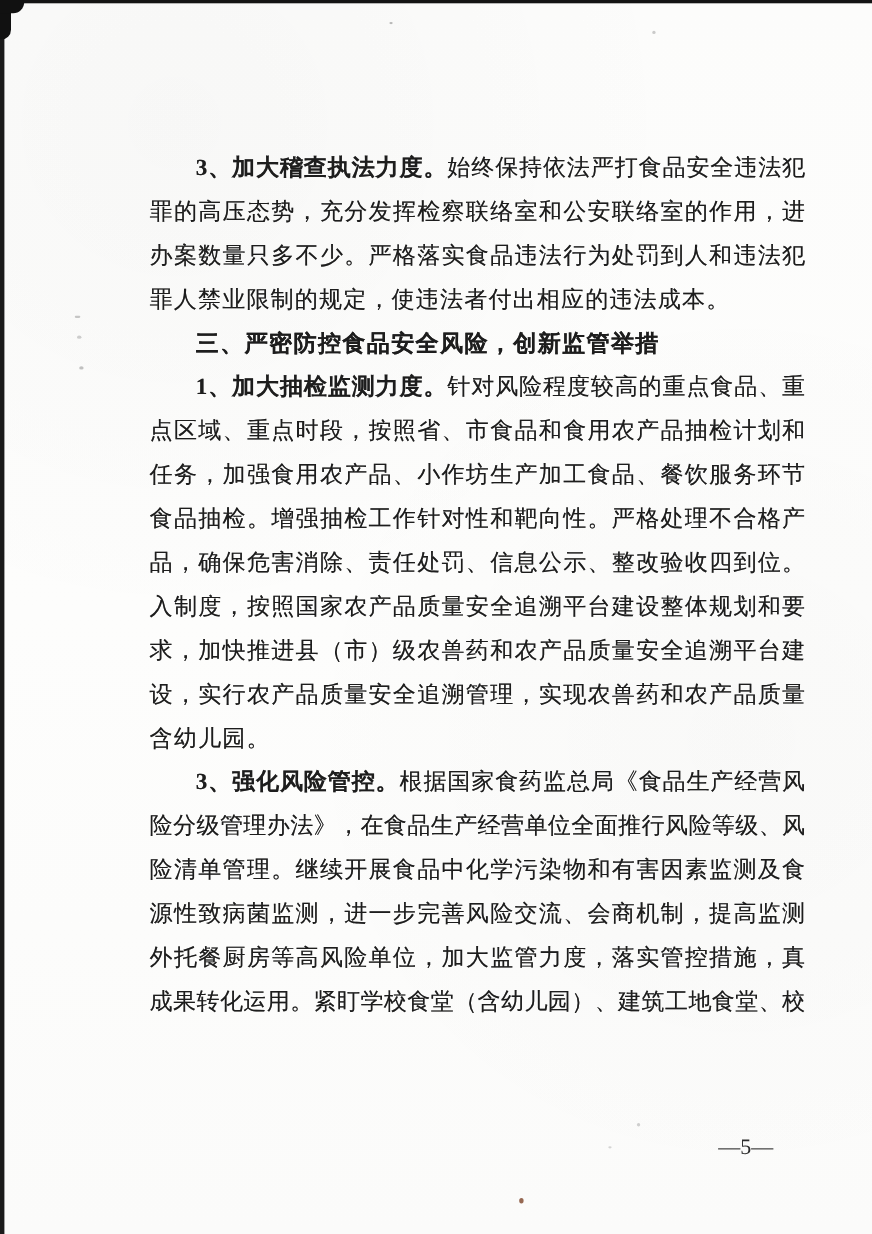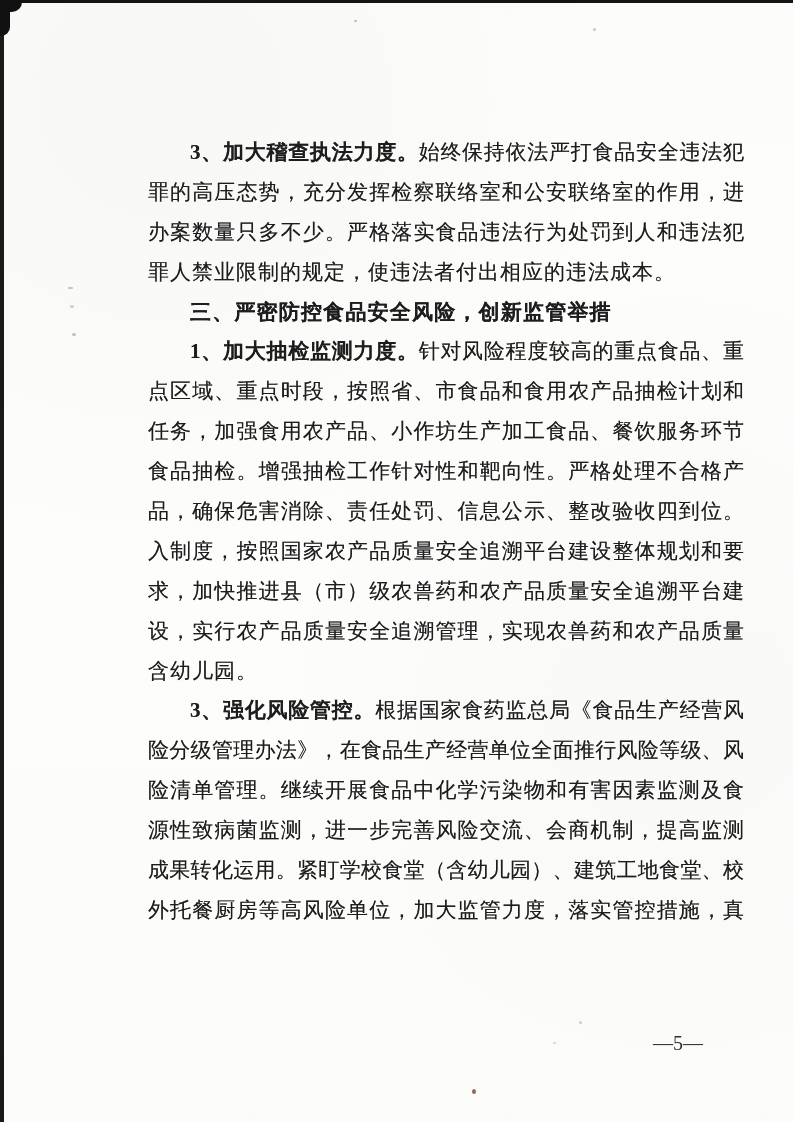--- a/index.html
+++ b/index.html
@@ -21,31 +21,30 @@
   .edge-left{position:absolute;left:0;top:0;width:4px;height:1122px;background:#1a1a1a;}
   .edge-corner{position:absolute;left:0;top:0;width:10px;height:36px;background:#111;
     border-bottom-right-radius:9px;}
   .edge-corner2{position:absolute;left:0;top:0;width:22px;height:12px;background:#111;
     border-bottom-right-radius:10px;}
   
   .textblock{
     position:absolute;left:136px;top:133px;width:596px;
     font-size:21px;line-height:39.9px;color:#1d1d1d;
     text-shadow:0 0 .5px rgba(20,20,20,.55);
-    margin-left:12px;
   }
   .line{
     text-align:justify;text-align-last:justify;
     text-justify:inter-character;
     height:39.9px;white-space:nowrap;
   }
   .line.end{text-align:right;text-align-last:left;letter-spacing:1px;}
   .line.indent{text-indent:42px;}
   .b{font-weight:bold;}
-  .line.heading .b{font-family:Liberation Serif, serif;
+  .line.heading .b{font-family:Liberation Sans, sans-serif;
     letter-spacing:1.2px;text-shadow:0 0 .6px rgba(10,10,10,.8);}
   
   .pagenum{
     position:absolute;left:646px;top:1030px;width:64px;height:26px;
     font-size:20px;color:#2e2e2e;text-align:center;line-height:26px;
     letter-spacing:0;
   }
   
   .speck{position:absolute;border-radius:50%;}
 </style>
@@ -71,22 +70,22 @@
   <div class="line"><span>食品抽检。增强抽检工作针对性和靶向性。严格处理不合格产</span></div>
   <div class="line"><span>品，确保危害消除、责任处罚、信息公示、整改验收四到位。</span></div>
   <div class="line"><span>入制度，按照国家农产品质量安全追溯平台建设整体规划和要</span></div>
   <div class="line"><span>求，加快推进县（市）级农兽药和农产品质量安全追溯平台建</span></div>
   <div class="line"><span>设，实行农产品质量安全追溯管理，实现农兽药和农产品质量</span></div>
   <div class="line end"><span>含幼儿园。</span></div>
   <div class="line indent"><span class="b">3、强化风险管控。</span><span>根据国家食药监总局《食品生产经营风</span></div>
   <div class="line"><span>险分级管理办法》，在食品生产经营单位全面推行风险等级、风</span></div>
   <div class="line"><span>险清单管理。继续开展食品中化学污染物和有害因素监测及食</span></div>
   <div class="line"><span>源性致病菌监测，进一步完善风险交流、会商机制，提高监测</span></div>
+  <div class="line"><span>外托餐厨房等高风险单位，加大监管力度，落实管控措施，真</span></div>
   <div class="line"><span>成果转化运用。紧盯学校食堂（含幼儿园）、建筑工地食堂、校</span></div>
-  <div class="line"><span>外托餐厨房等高风险单位，加大监管力度，落实管控措施，真</span></div>
 </div>
 
 <div class="pagenum">—5—</div>
 
 <div class="speck" style="left:354px;top:20px;width:3px;height:2px;background:#8a8a8a;opacity:.6;"></div>
 <div class="speck" style="left:593px;top:28px;width:3px;height:3px;background:#9a9a9a;opacity:.5;"></div>
 <div class="speck" style="left:68px;top:287px;width:5px;height:2px;background:#9a9a9a;opacity:.55;border-radius:1px;"></div>
 <div class="speck" style="left:70px;top:305px;width:4px;height:3px;background:#a0a0a0;opacity:.5;"></div>
 <div class="speck" style="left:72px;top:333px;width:4px;height:3px;background:#8f8f8f;opacity:.55;"></div>
 <div class="speck" style="left:579px;top:1021px;width:3px;height:3px;background:#9a9a9a;opacity:.45;"></div>

